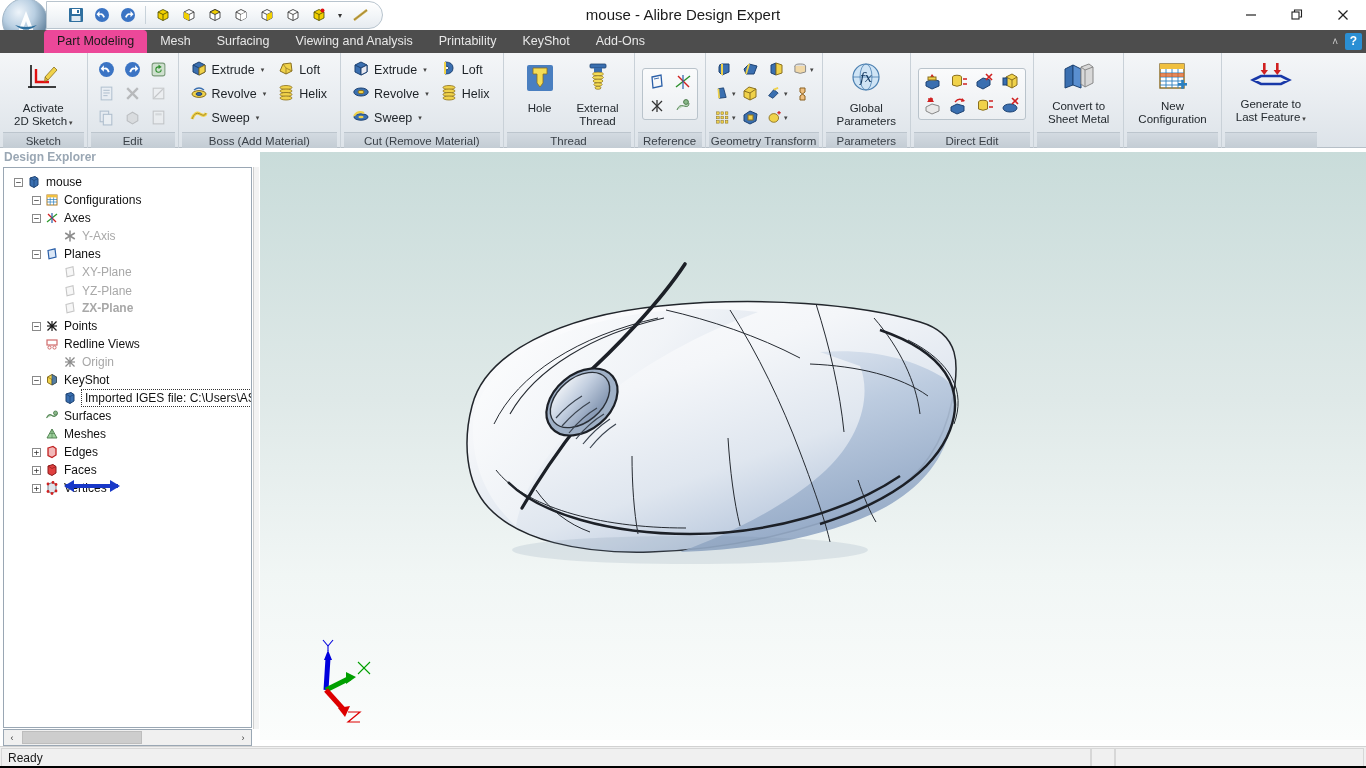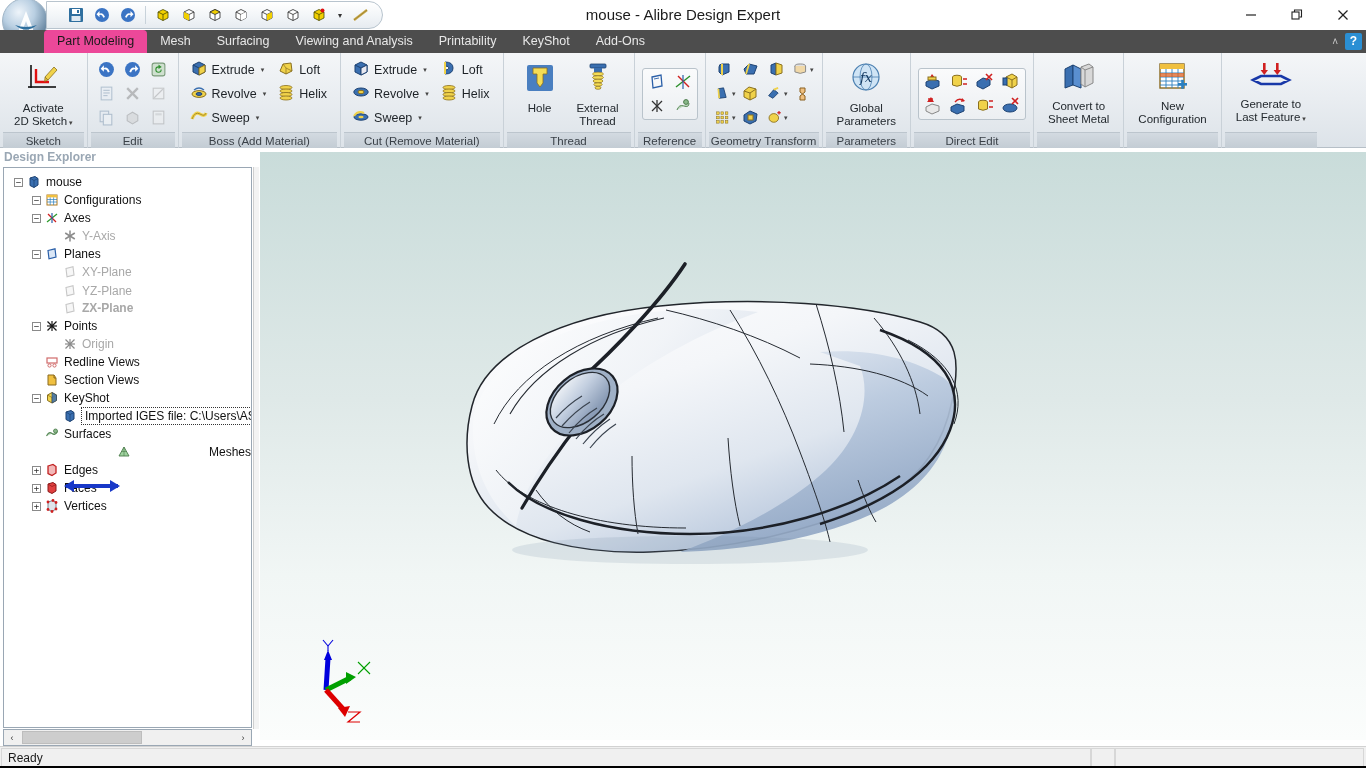--- a/index.html
+++ b/index.html
@@ -992,88 +992,78 @@
                 <line x1="2.5" y1="2.5" x2="11.5" y2="11.5"></line>
                 <line x1="11.5" y1="2.5" x2="2.5" y2="11.5"></line>
                 <line x1="7" y1="2" x2="7" y2="12"></line>
                 <line x1="2" y1="7" x2="12" y2="7"></line>
               </g>
               <circle cx="7" cy="7" r="1.6" fill="#1a1a1a"></circle>
             </svg>
           </span>
           <span class="tl">Points</span>
         </div>
+        <div class="tnode" style="padding-left: 28px;">
+          <span class="tw none"></span>
+          <span class="ti">
+            <svg width="14" height="14" viewBox="0 0 14 14">
+              <rect x="2" y="3" width="10" height="5" fill="none" stroke="#d06a6a" stroke-width="1.2"></rect>
+              <circle cx="4.5" cy="10.5" r="1.6" fill="none" stroke="#d06a6a"></circle>
+              <circle cx="9.5" cy="10.5" r="1.6" fill="none" stroke="#d06a6a"></circle>
+            </svg>
+          </span>
+          <span class="tl">Redline Views</span>
+        </div>
         <div class="tnode dim" style="padding-left: 46px;">
           <span class="tw none"></span>
           <span class="ti" style="opacity: 0.5;">
             <svg width="14" height="14" viewBox="0 0 14 14">
               <g stroke="#1a1a1a" stroke-width="1.2">
                 <line x1="2.5" y1="2.5" x2="11.5" y2="11.5"></line>
                 <line x1="11.5" y1="2.5" x2="2.5" y2="11.5"></line>
                 <line x1="7" y1="2" x2="7" y2="12"></line>
                 <line x1="2" y1="7" x2="12" y2="7"></line>
               </g>
               <circle cx="7" cy="7" r="1.6" fill="#1a1a1a"></circle>
             </svg>
           </span>
           <span class="tl">Origin</span>
         </div>
         <div class="tnode" style="padding-left: 28px;">
+          <span class="tw">−</span>
+          <span class="ti">
+            <svg width="14" height="14" viewBox="0 0 14 14">
+              <path d="M2.5 4 L7 1.5 L11.5 4 L11.5 9.5 L7 12 L2.5 9.5 Z" fill="#f0d24a" stroke="#8a7020"></path>
+              <path d="M2.5 4 L7 6.5 L11.5 4 M7 6.5 L7 12" fill="none" stroke="#8a7020" stroke-width="0.7"></path>
+              <path d="M7 1.5 L11.5 4 L11.5 9.5 L7 12 Z" fill="#3a6fb0" opacity="0.85" stroke="#1d4272" stroke-width="0.7"></path>
+            </svg>
+          </span>
+          <span class="tl">KeyShot</span>
+        </div>
+        <div class="tnode selected" style="padding-left: 46px;">
           <span class="tw none"></span>
           <span class="ti">
             <svg width="14" height="14" viewBox="0 0 14 14">
-              <rect x="2" y="3" width="10" height="5" fill="none" stroke="#d06a6a" stroke-width="1.2"></rect>
-              <circle cx="4.5" cy="10.5" r="1.6" fill="none" stroke="#d06a6a"></circle>
-              <circle cx="9.5" cy="10.5" r="1.6" fill="none" stroke="#d06a6a"></circle>
-            </svg>
-          </span>
-          <span class="tl">Redline Views</span>
+              <path d="M3 3 L8 1.5 L11 3.5 L11 10 L7 12.5 L3 10.5 Z" fill="#3a6fb0" stroke="#1d4272"></path>
+              <path d="M3 3 L7 5.5 L11 3.5 M7 5.5 L7 12.5" fill="none" stroke="#1d4272" stroke-width="0.7"></path>
+            </svg>
+          </span>
+          <span class="tl">Imported IGES file: C:\Users\ASK</span>
         </div>
         <div class="tnode" style="padding-left: 28px;">
           <span class="tw none"></span>
           <span class="ti">
             <svg width="14" height="14" viewBox="0 0 14 14">
-              <path d="M3 2 L9 2 L11 5 L11 12 L3 12 Z" fill="#f0c040" stroke="#8a6a20"></path>
-              <path d="M9 2 L9 5 L11 5" fill="#d8a830" stroke="#8a6a20"></path>
-            </svg>
-          </span>
-          <span class="tl">Section Views</span>
-        </div>
-        <div class="tnode" style="padding-left: 28px;">
-          <span class="tw">−</span>
-          <span class="ti">
-            <svg width="14" height="14" viewBox="0 0 14 14">
-              <path d="M2.5 4 L7 1.5 L11.5 4 L11.5 9.5 L7 12 L2.5 9.5 Z" fill="#f0d24a" stroke="#8a7020"></path>
-              <path d="M2.5 4 L7 6.5 L11.5 4 M7 6.5 L7 12" fill="none" stroke="#8a7020" stroke-width="0.7"></path>
-              <path d="M7 1.5 L11.5 4 L11.5 9.5 L7 12 Z" fill="#3a6fb0" opacity="0.85" stroke="#1d4272" stroke-width="0.7"></path>
-            </svg>
-          </span>
-          <span class="tl">KeyShot</span>
-        </div>
-        <div class="tnode selected" style="padding-left: 46px;">
-          <span class="tw none"></span>
-          <span class="ti">
-            <svg width="14" height="14" viewBox="0 0 14 14">
-              <path d="M3 3 L8 1.5 L11 3.5 L11 10 L7 12.5 L3 10.5 Z" fill="#3a6fb0" stroke="#1d4272"></path>
-              <path d="M3 3 L7 5.5 L11 3.5 M7 5.5 L7 12.5" fill="none" stroke="#1d4272" stroke-width="0.7"></path>
-            </svg>
-          </span>
-          <span class="tl">Imported IGES file: C:\Users\ASK</span>
-        </div>
-        <div class="tnode" style="padding-left: 28px;">
-          <span class="tw none"></span>
-          <span class="ti">
-            <svg width="14" height="14" viewBox="0 0 14 14">
               <path d="M1.5 9 Q4 4 7 6.5 Q10 9 12.5 4.5" fill="#bcd8bc" stroke="#5a8a5a" stroke-width="1.1"></path>
               <circle cx="10.5" cy="4" r="2" fill="#8ab88a" stroke="#4a7a4a" stroke-width="0.8"></circle>
             </svg>
           </span>
           <span class="tl">Surfaces</span>
         </div>
-        <div class="tnode" style="padding-left: 28px; justify-content: space-between;">
+        <div class="tnode" style="padding-left: 28px;">
           <span class="tw none"></span>
           <span class="ti">
             <svg width="14" height="14" viewBox="0 0 14 14">
               <path d="M7 2 L12 11 L2 11 Z" fill="#9ed29e" stroke="#4a7a4a" stroke-width="0.9"></path>
               <path d="M7 2 L7 11 M4.5 6.5 L9.5 6.5" stroke="#4a7a4a" stroke-width="0.6"></path>
             </svg>
           </span>
           <span class="tl">Meshes</span>
         </div>
         <div class="tnode" style="padding-left: 28px;">

